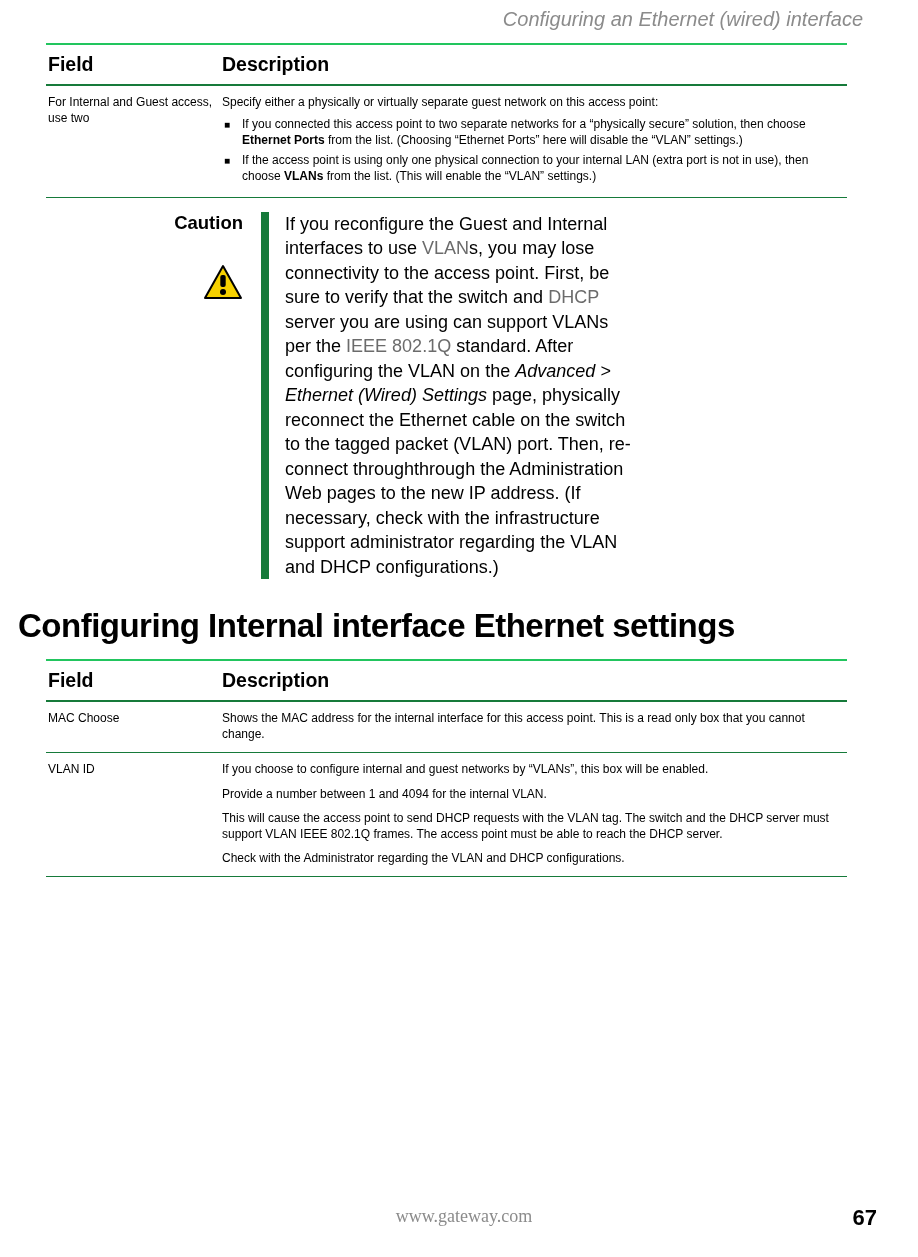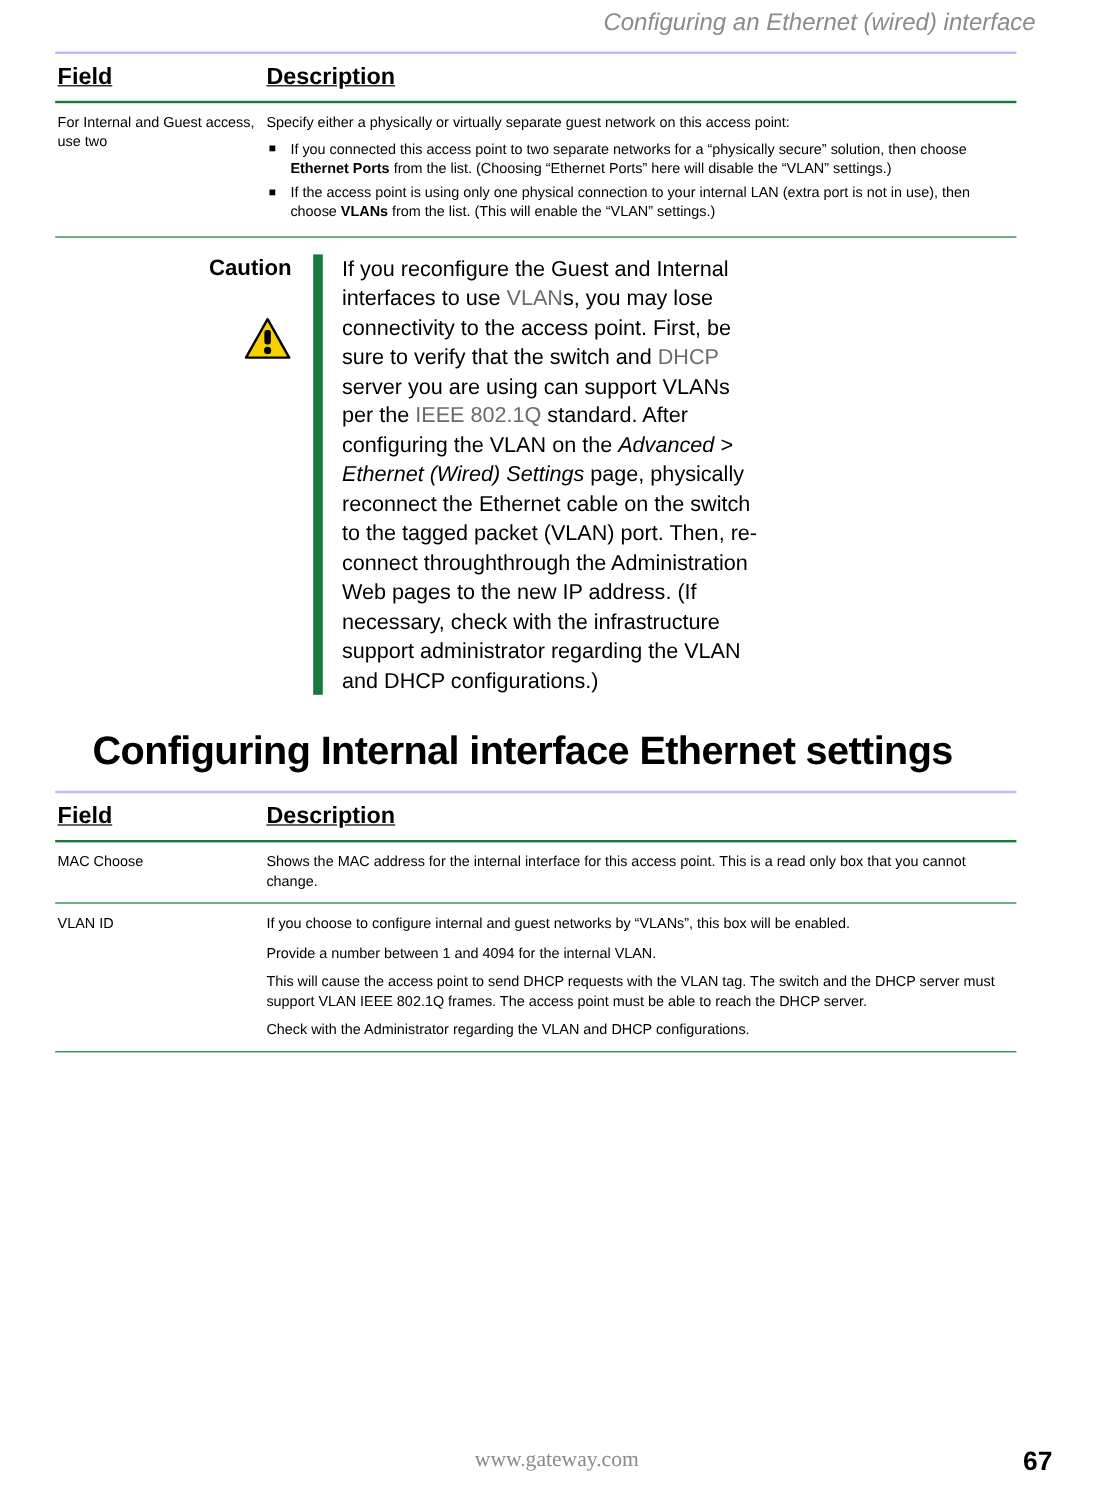--- a/index.html
+++ b/index.html
@@ -32,32 +32,30 @@
     font-size: 20px;
     line-height: 1.35;
     margin: 0 6px 18px 6px;
   }
   .section-heading {
     font-family: Arial, Helvetica, sans-serif;
     font-weight: bold;
     font-size: 33px;
     letter-spacing: -0.5px;
     margin: 28px 0 14px -22px;
-    text-align: center;
   }
   
   .ftbl {
     margin: 12px 6px 8px 6px;
     width: calc(100% - 12px);
     border-collapse: collapse;
   }
   .ftbl .hdrline {
-    border-top: 2px solid #c4b5fd;
+    border-top: 2px solid #22c55e;
     border-bottom: 2px solid #167a3a;
-    text-decoration: underline;
   }
   .ftbl .rowline {
     border-bottom: 1.5px solid #167a3a;
   }
   .ftbl th {
     font-family: Arial, Helvetica, sans-serif;
     font-weight: bold;
     font-size: 19.5px;
     text-align: left;
     padding: 8px 4px 8px 2px;

